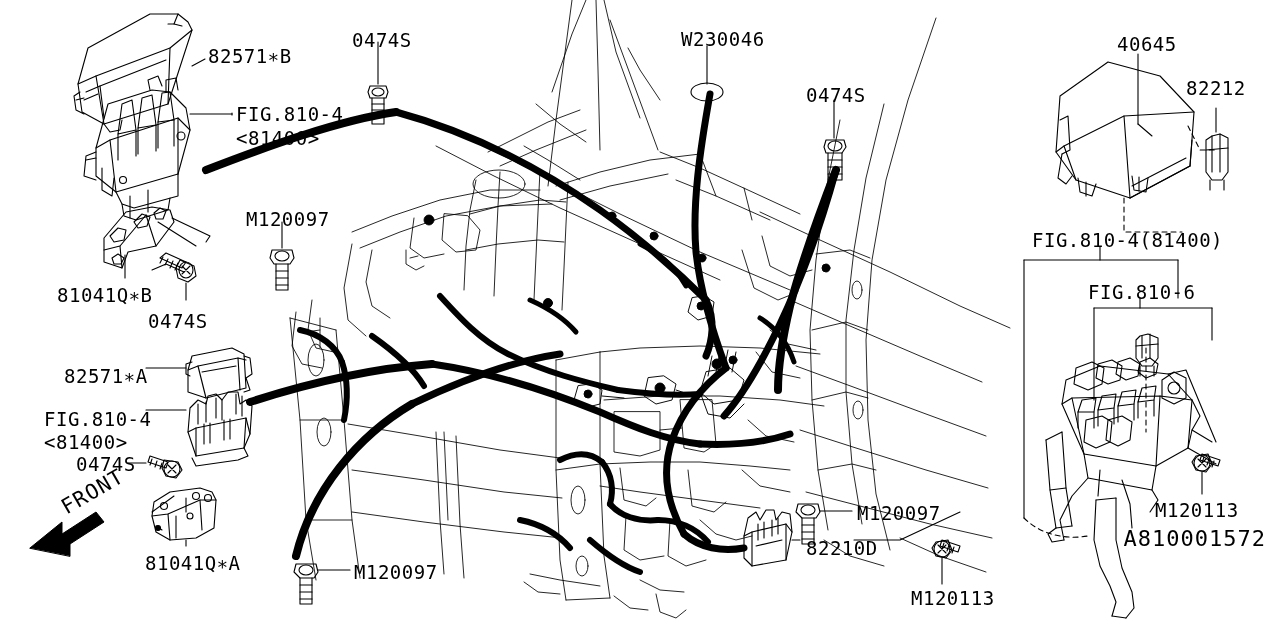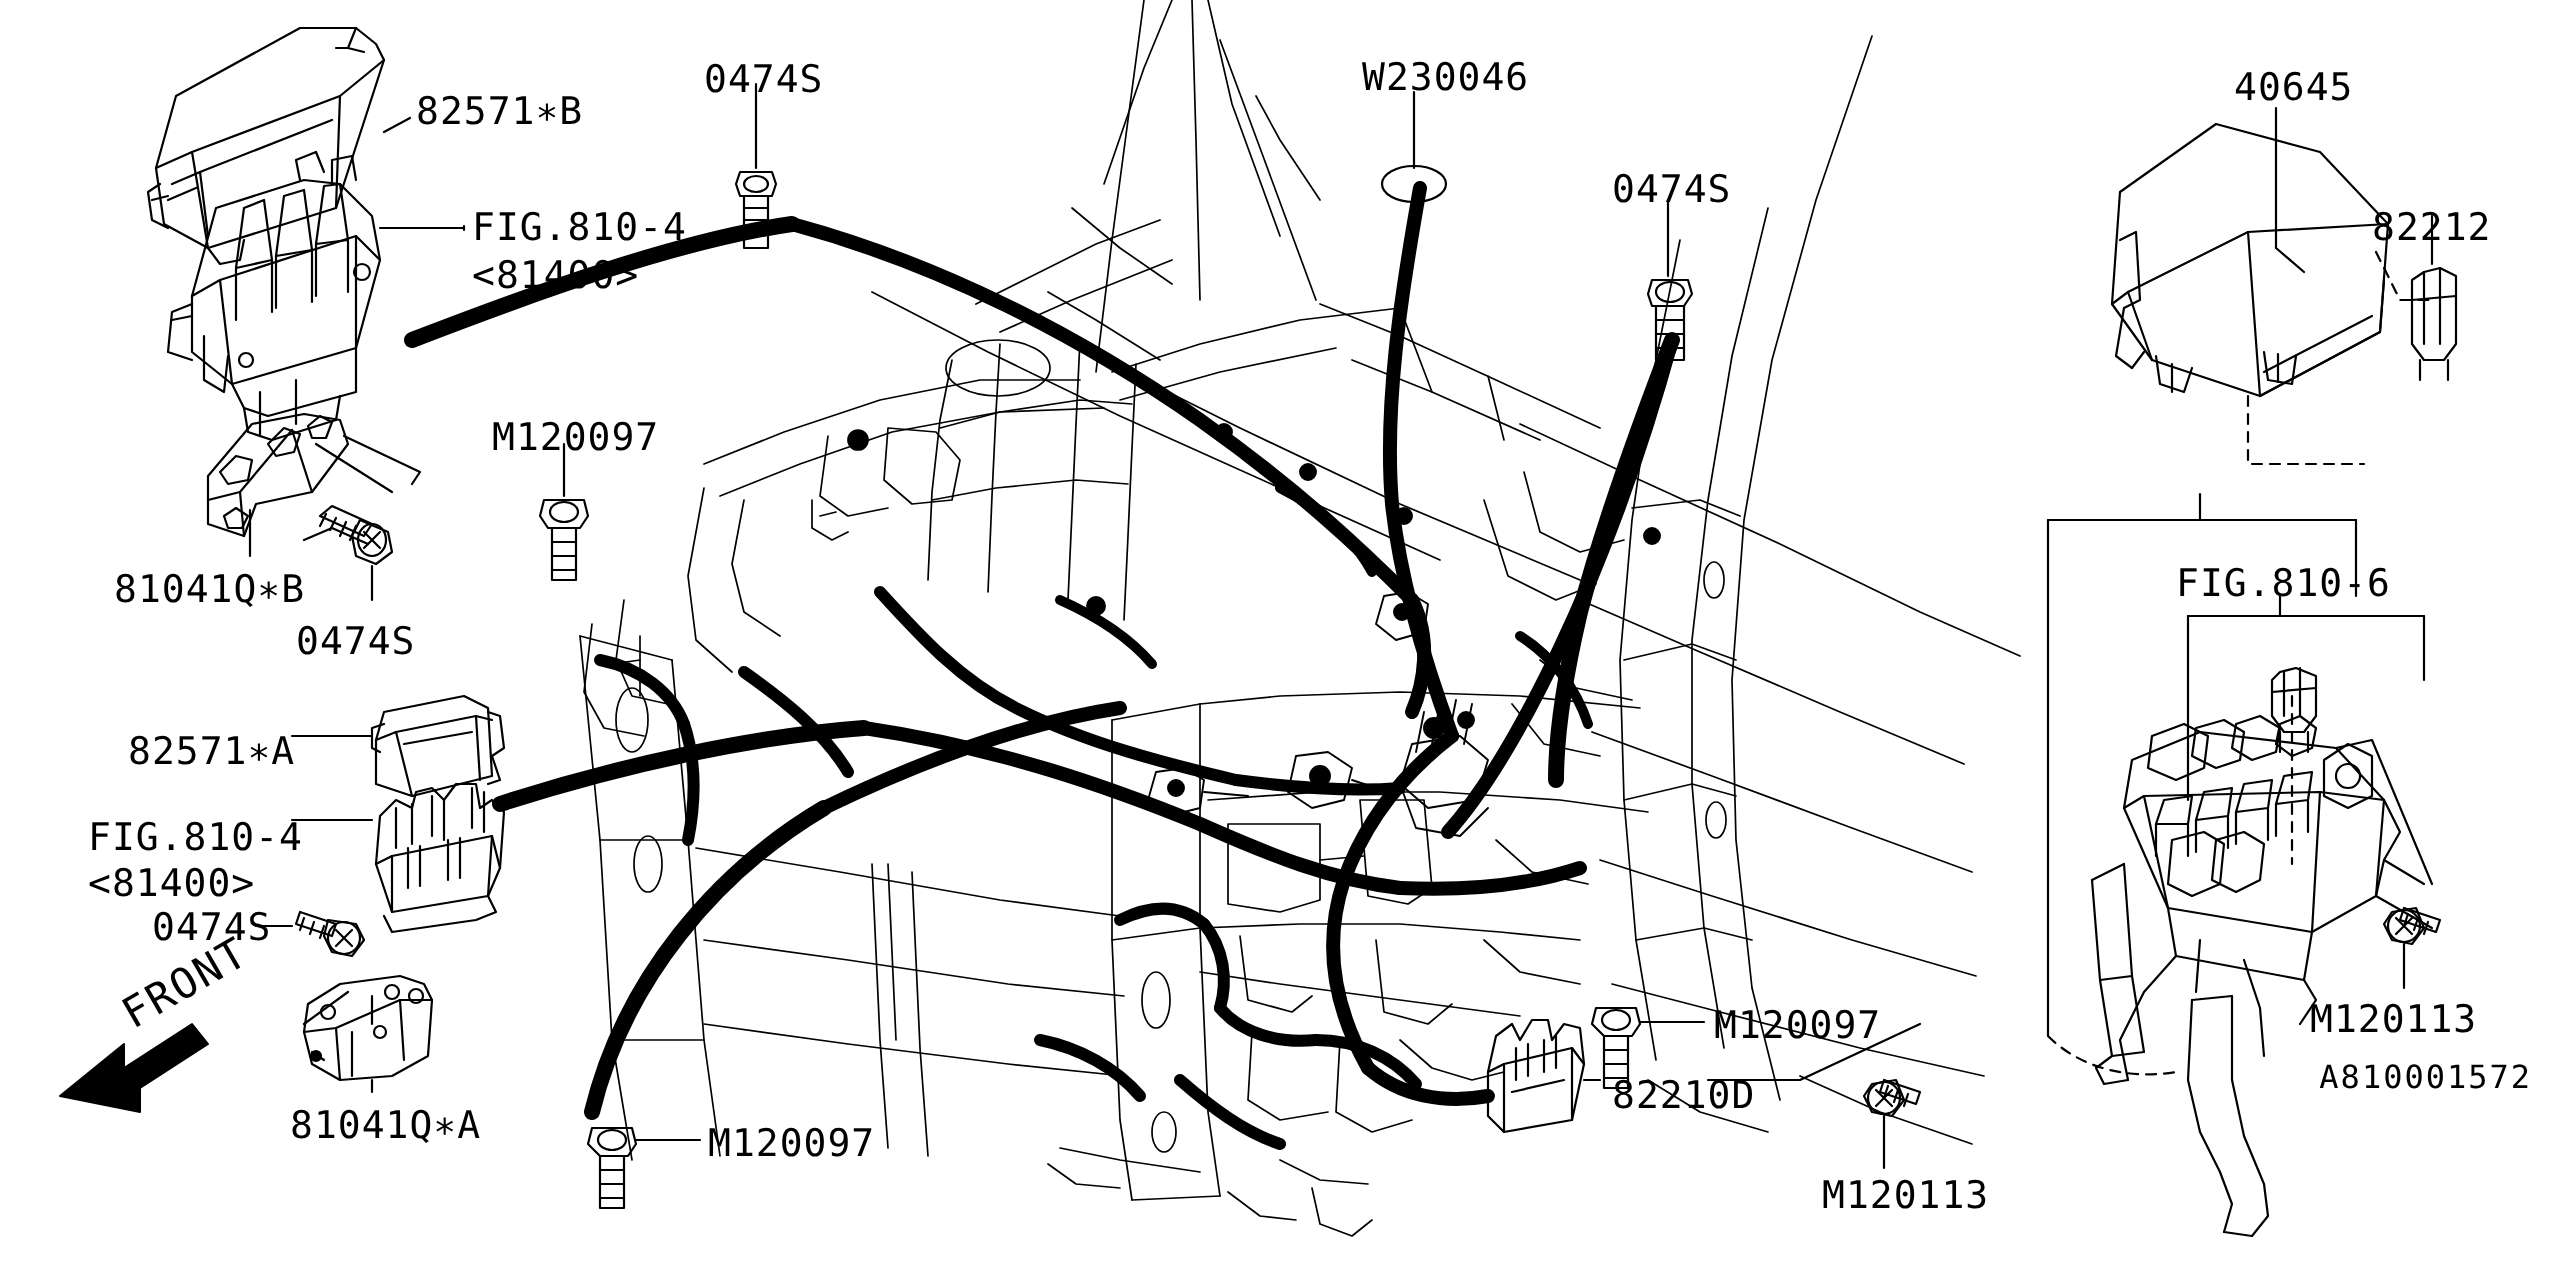--- a/index.html
+++ b/index.html
@@ -2,21 +2,21 @@
 <html><head>
 <meta charset="utf-8">
 <style>
   html,body{margin:0;padding:0;background:#ffffff;}
   body{width:1280px;height:640px;overflow:hidden;font-family:"DejaVu Sans Mono","Liberation Mono",monospace;}
   #stage{position:relative;width:1280px;height:557px;background:#fff;}
   #stage svg{position:absolute;left:0;top:0;}
   .lbl{position:absolute;white-space:nowrap;color:#000;
        font-family:"DejaVu Sans Mono","Liberation Mono",monospace;
        font-size:19px;letter-spacing:0.5px;line-height:21px;}
-  .diagcode{position:absolute;right:14px;bottom:8px;font-size:16px;letter-spacing:1px;}
+  .diagcode{position:absolute;right:14px;bottom:8px;font-size:22px;letter-spacing:1px;}
 </style>
 </head>
 <body>
 
 <div id="stage">
 
 <svg width="1280" height="640" viewBox="0 0 1280 640">
   <g fill="none" stroke="#000" stroke-width="1.1" stroke-linecap="round" stroke-linejoin="round">
 
     <g>
@@ -492,21 +492,22 @@
 <div class="lbl" style="left:44px;top:432px;">&lt;81400&gt;</div>
 <div class="lbl" style="left:76px;top:454px;">0474S</div>
 <div class="lbl" style="left:145px;top:553px;">81041Q∗A</div>
 <div class="lbl" style="left:354px;top:562px;">M120097</div>
 <div class="lbl" style="left:681px;top:29px;">W230046</div>
 <div class="lbl" style="left:806px;top:85px;">0474S</div>
 <div class="lbl" style="left:857px;top:503px;">M120097</div>
 <div class="lbl" style="left:806px;top:538px;text-align:right;">82210D</div>
 <div class="lbl" style="left:911px;top:588px;">M120113</div>
 <div class="lbl" style="left:1117px;top:34px;">40645</div>
-<div class="lbl" style="left:1186px;top:104px;">82212</div>
+<div class="lbl" style="left:1186px;top:78px;">82212</div>
+<div class="lbl" style="left:1032px;top:230px;">FIG.810-4(81400)</div>
 <div class="lbl" style="left:1088px;top:282px;text-align:right;">FIG.810-6</div>
 <div class="lbl" style="left:1155px;top:500px;">M120113</div>
 
 <div class="lbl" style="left:58px;top:500px;transform:rotate(-30deg);transform-origin:left top;font-size:21px;letter-spacing:1px;">FRONT</div>
 
 <div class="lbl diagcode">A810001572</div>
 
 </div>
 
 </body></html>

